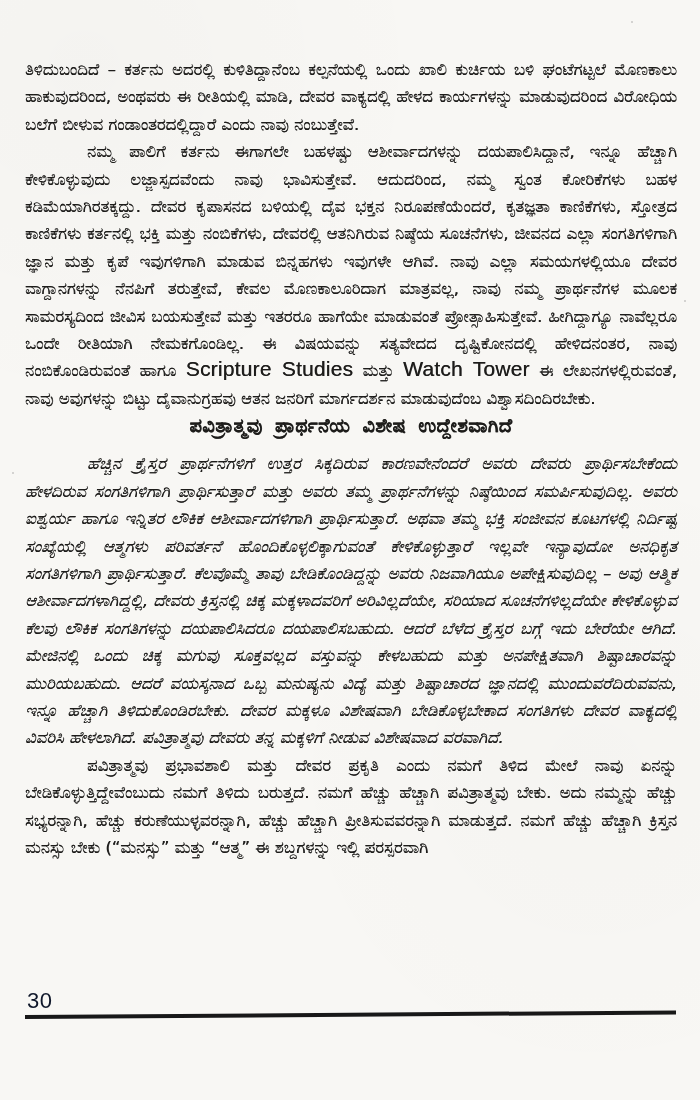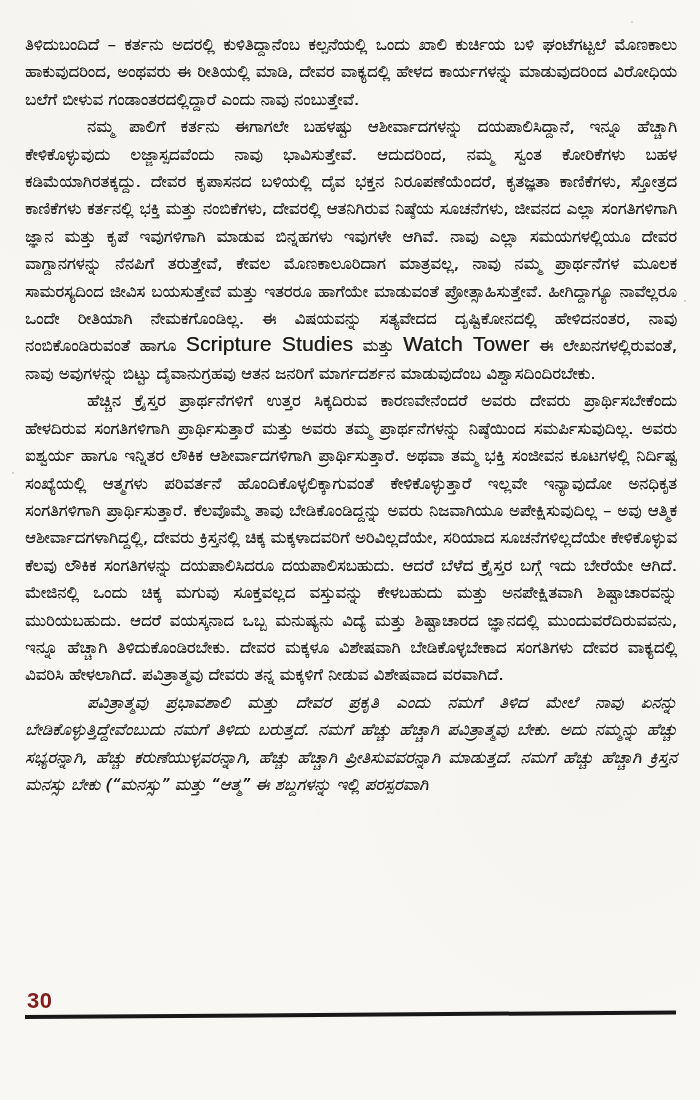--- a/index.html
+++ b/index.html
@@ -12,21 +12,21 @@
     background: #f7f6f3;
     position: relative;
     overflow: hidden;
     font-family: "DejaVu Sans", "Liberation Sans", sans-serif;
     color: #1d1c1a;
   }
   .page {
     position: absolute;
     inset: 0;
     box-sizing: border-box;
-    padding: 31px 23px 0 25px;
+    padding: 56px 23px 0 25px;
     background:
       radial-gradient(circle at 12% 6%, rgba(0,0,0,0.015), transparent 30%),
       radial-gradient(circle at 85% 70%, rgba(0,0,0,0.012), transparent 35%),
       #f8f7f4;
   }
   .content {
     width: 652px;
     text-shadow: 0.35px 0 0 rgba(25,25,25,0.85);
   }
   .content p.para {
@@ -57,24 +57,24 @@
     font-size: 21px;
     line-height: 1;
     letter-spacing: 0.2px;
     white-space: nowrap;
   }
   .footer-page-number {
     position: absolute;
     left: 27px;
     top: 988px;
     font-family: "Liberation Sans", "DejaVu Sans", sans-serif;
-    font-weight: 700;
+    font-weight: 400;
     font-size: 22px;
     letter-spacing: 0.5px;
-    color: #7f1d1d;
+    color: #0f172a;
   }
   .footer-rule {
     position: absolute;
     left: 25px;
     top: 1015px;
     width: 651px;
     height: 3.5px;
     background: #181818;
     transform: rotate(-0.4deg);
     transform-origin: left center;
@@ -87,20 +87,21 @@
     pointer-events: none;
   }
 </style>
 </head>
 <body>
 
 <div class="page">
   <div class="content" id="content">
       <p class="para"><span>ತಿಳಿದುಬಂದಿದೆ – ಕರ್ತನು ಅದರಲ್ಲಿ ಕುಳಿತಿದ್ದಾನೆಂಬ ಕಲ್ಪನೆಯಲ್ಲಿ ಒಂದು ಖಾಲಿ ಕುರ್ಚಿಯ ಬಳಿ ಘಂಟೆಗಟ್ಟಲೆ ಮೊಣಕಾಲು ಹಾಕುವುದರಿಂದ,  ಅಂಥವರು ಈ ರೀತಿಯಲ್ಲಿ ಮಾಡಿ, ದೇವರ ವಾಕ್ಯದಲ್ಲಿ ಹೇಳದ ಕಾರ್ಯಗಳನ್ನು ಮಾಡುವುದರಿಂದ ವಿರೋಧಿಯ ಬಲೆಗೆ ಬೀಳುವ ಗಂಡಾಂತರದಲ್ಲಿದ್ದಾರೆ ಎಂದು ನಾವು ನಂಬುತ್ತೇವೆ.</span></p>
       <p class="para indent"><span>ನಮ್ಮ ಪಾಲಿಗೆ ಕರ್ತನು ಈಗಾಗಲೇ ಬಹಳಷ್ಟು ಆಶೀರ್ವಾದಗಳನ್ನು ದಯಪಾಲಿಸಿದ್ದಾನೆ, ಇನ್ನೂ ಹೆಚ್ಚಾಗಿ ಕೇಳಿಕೊಳ್ಳುವುದು ಲಜ್ಜಾಸ್ಪದವೆಂದು ನಾವು ಭಾವಿಸುತ್ತೇವೆ.  ಆದುದರಿಂದ, ನಮ್ಮ ಸ್ವಂತ ಕೋರಿಕೆಗಳು ಬಹಳ ಕಡಿಮೆಯಾಗಿರತಕ್ಕದ್ದು.  ದೇವರ ಕೃಪಾಸನದ ಬಳಿಯಲ್ಲಿ ದೈವ ಭಕ್ತನ ನಿರೂಪಣೆಯೆಂದರೆ, ಕೃತಜ್ಞತಾ ಕಾಣಿಕೆಗಳು, ಸ್ತೋತ್ರದ ಕಾಣಿಕೆಗಳು ಕರ್ತನಲ್ಲಿ ಭಕ್ತಿ ಮತ್ತು ನಂಬಿಕೆಗಳು, ದೇವರಲ್ಲಿ ಆತನಿಗಿರುವ ನಿಷ್ಠೆಯ ಸೂಚನೆಗಳು, ಜೀವನದ ಎಲ್ಲಾ ಸಂಗತಿಗಳಿಗಾಗಿ ಜ್ಞಾನ ಮತ್ತು ಕೃಪೆ ಇವುಗಳಿಗಾಗಿ ಮಾಡುವ ಬಿನ್ನಹಗಳು ಇವುಗಳೇ ಆಗಿವೆ.  ನಾವು ಎಲ್ಲಾ ಸಮಯಗಳಲ್ಲಿಯೂ ದೇವರ ವಾಗ್ದಾನಗಳನ್ನು ನೆನಪಿಗೆ ತರುತ್ತೇವೆ, ಕೇವಲ ಮೊಣಕಾಲೂರಿದಾಗ ಮಾತ್ರವಲ್ಲ, ನಾವು ನಮ್ಮ ಪ್ರಾರ್ಥನೆಗಳ ಮೂಲಕ ಸಾಮರಸ್ಯದಿಂದ ಜೀವಿಸ ಬಯಸುತ್ತೇವೆ ಮತ್ತು ಇತರರೂ ಹಾಗೆಯೇ ಮಾಡುವಂತೆ ಪ್ರೋತ್ಸಾಹಿಸುತ್ತೇವೆ.  ಹೀಗಿದ್ದಾಗ್ಯೂ ನಾವೆಲ್ಲರೂ ಒಂದೇ ರೀತಿಯಾಗಿ ನೇಮಕಗೊಂಡಿಲ್ಲ.  ಈ ವಿಷಯವನ್ನು ಸತ್ಯವೇದದ ದೃಷ್ಟಿಕೋನದಲ್ಲಿ ಹೇಳಿದನಂತರ, ನಾವು ನಂಬಿಕೊಂಡಿರುವಂತೆ ಹಾಗೂ </span><span class="latin-title">Scripture Studies</span><span> ಮತ್ತು </span><span class="latin-title">Watch Tower</span><span> ಈ ಲೇಖನಗಳಲ್ಲಿರುವಂತೆ, ನಾವು ಅವುಗಳನ್ನು ಬಿಟ್ಟು ದೈವಾನುಗ್ರಹವು ಆತನ ಜನರಿಗೆ ಮಾರ್ಗದರ್ಶನ ಮಾಡುವುದೆಂಬ ವಿಶ್ವಾಸದಿಂದಿರಬೇಕು.</span></p>
+      <h2 class="section-heading">ಪವಿತ್ರಾತ್ಮವು ಪ್ರಾರ್ಥನೆಯ ವಿಶೇಷ ಉದ್ದೇಶವಾಗಿದೆ</h2>
       <p class="para indent"><span>ಹೆಚ್ಚಿನ ಕ್ರೈಸ್ತರ ಪ್ರಾರ್ಥನೆಗಳಿಗೆ ಉತ್ತರ ಸಿಕ್ಕದಿರುವ ಕಾರಣವೇನೆಂದರೆ ಅವರು ದೇವರು ಪ್ರಾರ್ಥಿಸಬೇಕೆಂದು ಹೇಳದಿರುವ ಸಂಗತಿಗಳಿಗಾಗಿ ಪ್ರಾರ್ಥಿಸುತ್ತಾರೆ ಮತ್ತು ಅವರು ತಮ್ಮ ಪ್ರಾರ್ಥನೆಗಳನ್ನು ನಿಷ್ಠೆಯಿಂದ ಸಮರ್ಪಿಸುವುದಿಲ್ಲ. ಅವರು ಐಶ್ವರ್ಯ ಹಾಗೂ ಇನ್ನಿತರ ಲೌಕಿಕ ಆಶೀರ್ವಾದಗಳಿಗಾಗಿ ಪ್ರಾರ್ಥಿಸುತ್ತಾರೆ.  ಅಥವಾ ತಮ್ಮ ಭಕ್ತಿ ಸಂಜೀವನ ಕೂಟಗಳಲ್ಲಿ  ನಿರ್ದಿಷ್ಟ ಸಂಖ್ಯೆಯಲ್ಲಿ ಆತ್ಮಗಳು ಪರಿವರ್ತನೆ ಹೊಂದಿಕೊಳ್ಳಲಿಕ್ಕಾಗುವಂತೆ ಕೇಳಿಕೊಳ್ಳುತ್ತಾರೆ ಇಲ್ಲವೇ ಇನ್ಯಾವುದೋ ಅನಧಿಕೃತ ಸಂಗತಿಗಳಿಗಾಗಿ ಪ್ರಾರ್ಥಿಸುತ್ತಾರೆ.  ಕೆಲವೊಮ್ಮೆ ತಾವು ಬೇಡಿಕೊಂಡಿದ್ದನ್ನು ಅವರು ನಿಜವಾಗಿಯೂ ಅಪೇಕ್ಷಿಸುವುದಿಲ್ಲ – ಅವು ಆತ್ಮಿಕ ಆಶೀರ್ವಾದಗಳಾಗಿದ್ದಲ್ಲಿ, ದೇವರು ಕ್ರಿಸ್ತನಲ್ಲಿ ಚಿಕ್ಕ ಮಕ್ಕಳಾದವರಿಗೆ ಅರಿವಿಲ್ಲದೆಯೇ, ಸರಿಯಾದ ಸೂಚನೆಗಳಿಲ್ಲದೆಯೇ ಕೇಳಿಕೊಳ್ಳುವ ಕೆಲವು ಲೌಕಿಕ ಸಂಗತಿಗಳನ್ನು ದಯಪಾಲಿಸಿದರೂ ದಯಪಾಲಿಸಬಹುದು.  ಆದರೆ ಬೆಳೆದ ಕ್ರೈಸ್ತರ ಬಗ್ಗೆ ಇದು ಬೇರೆಯೇ ಆಗಿದೆ.  ಮೇಜಿನಲ್ಲಿ ಒಂದು ಚಿಕ್ಕ ಮಗುವು ಸೂಕ್ತವಲ್ಲದ ವಸ್ತುವನ್ನು ಕೇಳಬಹುದು ಮತ್ತು ಅನಪೇಕ್ಷಿತವಾಗಿ ಶಿಷ್ಟಾಚಾರವನ್ನು ಮುರಿಯಬಹುದು.  ಆದರೆ ವಯಸ್ಕನಾದ ಒಬ್ಬ ಮನುಷ್ಯನು ವಿದ್ಯೆ ಮತ್ತು ಶಿಷ್ಟಾಚಾರದ ಜ್ಞಾನದಲ್ಲಿ ಮುಂದುವರೆದಿರುವವನು, ಇನ್ನೂ ಹೆಚ್ಚಾಗಿ ತಿಳಿದುಕೊಂಡಿರಬೇಕು.  ದೇವರ ಮಕ್ಕಳೂ ವಿಶೇಷವಾಗಿ ಬೇಡಿಕೊಳ್ಳಬೇಕಾದ ಸಂಗತಿಗಳು ದೇವರ ವಾಕ್ಯದಲ್ಲಿ ವಿವರಿಸಿ ಹೇಳಲಾಗಿದೆ.  ಪವಿತ್ರಾತ್ಮವು ದೇವರು ತನ್ನ ಮಕ್ಕಳಿಗೆ ನೀಡುವ ವಿಶೇಷವಾದ ವರವಾಗಿದೆ.</span></p>
       <p class="para indent"><span>ಪವಿತ್ರಾತ್ಮವು ಪ್ರಭಾವಶಾಲಿ ಮತ್ತು ದೇವರ ಪ್ರಕೃತಿ  ಎಂದು ನಮಗೆ ತಿಳಿದ ಮೇಲೆ ನಾವು ಏನನ್ನು ಬೇಡಿಕೊಳ್ಳುತ್ತಿದ್ದೇವೆಂಬುದು  ನಮಗೆ ತಿಳಿದು ಬರುತ್ತದೆ.  ನಮಗೆ ಹೆಚ್ಚು ಹೆಚ್ಚಾಗಿ ಪವಿತ್ರಾತ್ಮವು ಬೇಕು.  ಅದು ನಮ್ಮನ್ನು ಹೆಚ್ಚು ಸಭ್ಯರನ್ನಾಗಿ, ಹೆಚ್ಚು ಕರುಣೆಯುಳ್ಳವರನ್ನಾಗಿ, ಹೆಚ್ಚು ಹೆಚ್ಚಾಗಿ ಪ್ರೀತಿಸುವವರನ್ನಾಗಿ ಮಾಡುತ್ತದೆ. ನಮಗೆ ಹೆಚ್ಚು ಹೆಚ್ಚಾಗಿ ಕ್ರಿಸ್ತನ ಮನಸ್ಸು ಬೇಕು (“ಮನಸ್ಸು” ಮತ್ತು “ಆತ್ಮ” ಈ ಶಬ್ದಗಳನ್ನು ಇಲ್ಲಿ ಪರಸ್ಪರವಾಗಿ</span></p>
     </div>
 </div>
 
 <div class="footer-page-number">30</div>
 <div class="footer-rule"></div>
 
 <div class="speck" style="left:631px; top:21px; width:2px; height:2px;"></div>
 <div class="speck" style="left:12px; top:472px; width:2px; height:2px;"></div>

